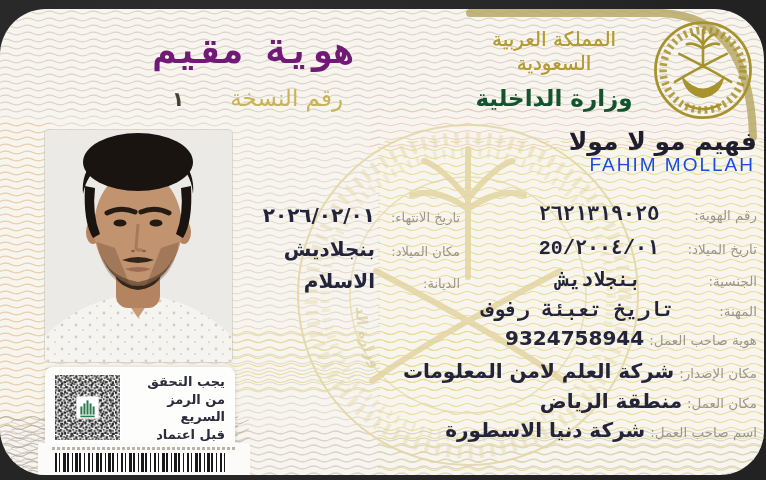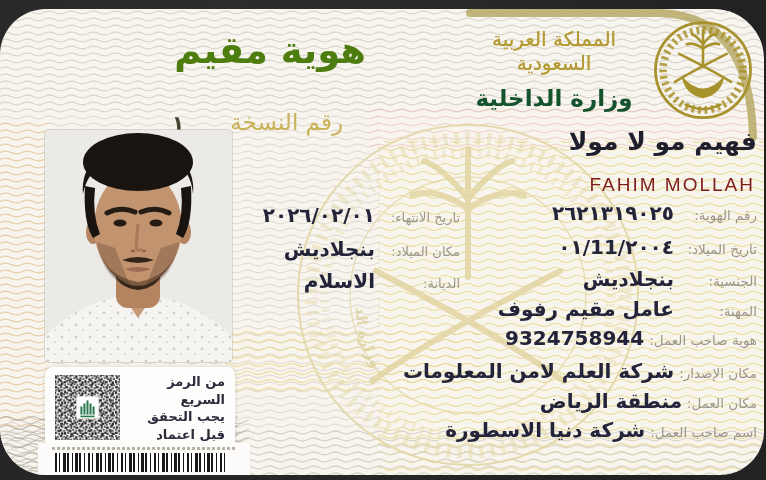--- a/index.html
+++ b/index.html
@@ -4,45 +4,45 @@
 <style>
   html,body{margin:0;padding:0;}
   body{width:766px;height:480px;overflow:hidden;background:#2a2a2a;
        font-family:"DejaVu Sans",sans-serif;}
   .stage{position:relative;width:766px;height:480px;background:
          radial-gradient(circle at 30% 30%, #303030 0%, #222 80%);}
   .card{position:absolute;left:0;top:9px;right:2px;bottom:5px;
         background:#f8f5ee;border-radius:46px 50px 44px 46px;overflow:hidden;}
   svg.layer{position:absolute;left:0;top:0;width:100%;height:100%;pointer-events:none;}
 
-  .gold-title{position:absolute;top:20px;right:398px;color:#4d7c0f;font-size:37px;
-              font-weight:bold;white-space:nowrap;}
+  .gold-title{position:absolute;top:20px;right:409px;color:#701a75;font-size:37px;
+              font-weight:bold;white-space:nowrap;font-family:Liberation Mono, monospace;}
   .version-row{position:absolute;top:76px;right:421px;display:flex;gap:46px;
                align-items:baseline;white-space:nowrap;}
-  .version-label{color:#c9b257;font-size:23px;margin-top:24px;}
+  .version-label{color:#c9b257;font-size:23px;}
   .version-num{color:#45402e;font-size:20px;font-weight:bold;}
 
   .kingdom{position:absolute;top:18px;right:122px;width:176px;text-align:center;
            color:#b59b33;font-size:20px;font-weight:normal;line-height:24px;
            text-shadow:0 0 .6px #b59b33;}
   .ministry{position:absolute;top:76px;right:122px;width:176px;text-align:center;
             color:#14532d;font-size:23px;font-weight:bold;}
   .emblem{position:absolute;top:6px;right:6px;width:110px;height:108px;}
 
   .name-ar{position:absolute;top:118px;right:7px;color:#1e1e2d;font-size:25px;
            font-weight:bold;white-space:nowrap;}
-  .name-en{position:absolute;top:165px;right:9px;color:#7f1d1d;font-size:19px;
+  .name-en{position:absolute;top:145px;right:9px;color:#1d4ed8;font-size:19px;
            font-family:"Liberation Sans",sans-serif;letter-spacing:2px;white-space:nowrap;}
 
   .frow{position:absolute;display:flex;gap:5px;align-items:baseline;white-space:nowrap;}
   .flabel{color:#9b968b;font-size:13.5px;}
   .fvalue{color:#23233a;font-weight:bold;font-size:20px;}
   .col-right{right:7px;}
   .col-right.fixed .flabel{width:78px;}
-  .col-right.fixed .fvalue{width:150px;}
+  .col-right.fixed .fvalue{width:150px;text-align:center;font-family:Liberation Mono, monospace;}
   .col-mid{right:304px;}
   .col-mid .flabel{width:80px;font-size:13px;}
 
   .photo{position:absolute;left:45px;top:121px;width:187px;height:232px;
          border-radius:4px;overflow:hidden;background:#ecebe8;
          box-shadow:0 0 0 1px rgba(190,185,170,.5);}
   .qr-panel{position:absolute;left:45px;top:358px;width:190px;height:82px;
             background:#fdfdfc;border-radius:8px;box-shadow:0 0 4px rgba(160,150,130,.35);}
   .qr-box{position:absolute;left:9px;top:7px;width:67px;height:67px;}
   .qr-text{position:absolute;right:10px;top:6px;width:102px;text-align:right;
@@ -147,29 +147,29 @@
 
     <div class="name-ar">فهيم مو لا مولا</div>
     <div class="name-en" dir="ltr">FAHIM MOLLAH</div>
 
     <div class="frow col-right fixed" style="top:192px">
       <span class="flabel">رقم الهوية:</span>
       <span class="fvalue">٢٦٢١٣١٩٠٢٥</span>
     </div>
     <div class="frow col-right fixed" style="top:226px">
       <span class="flabel">تاريخ الميلاد:</span>
-      <span class="fvalue">٢٠٠٤/11/٠١</span>
+      <span class="fvalue">٢٠٠٤/٠١/20</span>
     </div>
     <div class="frow col-right fixed" style="top:258px">
       <span class="flabel">الجنسية:</span>
       <span class="fvalue">بنجلاديش</span>
     </div>
     <div class="frow col-right fixed" style="top:288px">
       <span class="flabel">المهنة:</span>
-      <span class="fvalue">عامل مقيم رفوف</span>
+      <span class="fvalue">تاريخ تعبئة رفوف</span>
     </div>
     <div class="frow col-right" style="top:317px">
       <span class="flabel">هوية صاحب العمل:</span>
       <span class="fvalue">9324758944</span>
     </div>
     <div class="frow col-right" style="top:350px">
       <span class="flabel">مكان الإصدار:</span>
       <span class="fvalue">شركة العلم لامن المعلومات</span>
     </div>
     <div class="frow col-right" style="top:380px">
@@ -255,22 +255,22 @@
         <g fill="#2d7a4f">
           <rect x="26" y="32" width="2" height="8"></rect>
           <rect x="29" y="29" width="2" height="11"></rect>
           <rect x="32" y="26" width="2" height="14"></rect>
           <rect x="35" y="29" width="2" height="11"></rect>
           <rect x="38" y="32" width="2" height="8"></rect>
           <rect x="26" y="41" width="14" height="1.6"></rect>
         </g>
       </svg>
       <div class="qr-text">
+        <div>يجب التحقق</div>
         <div>من الرمز السريع</div>
-        <div>يجب التحقق</div>
         <div>قبل اعتماد</div>
         <div>التعامل مع الهوية</div>
       </div>
     </div>
 
     <div class="barcode-strip">
       <div class="microtext"></div>
       <div class="barcode"></div>
     </div>
 

